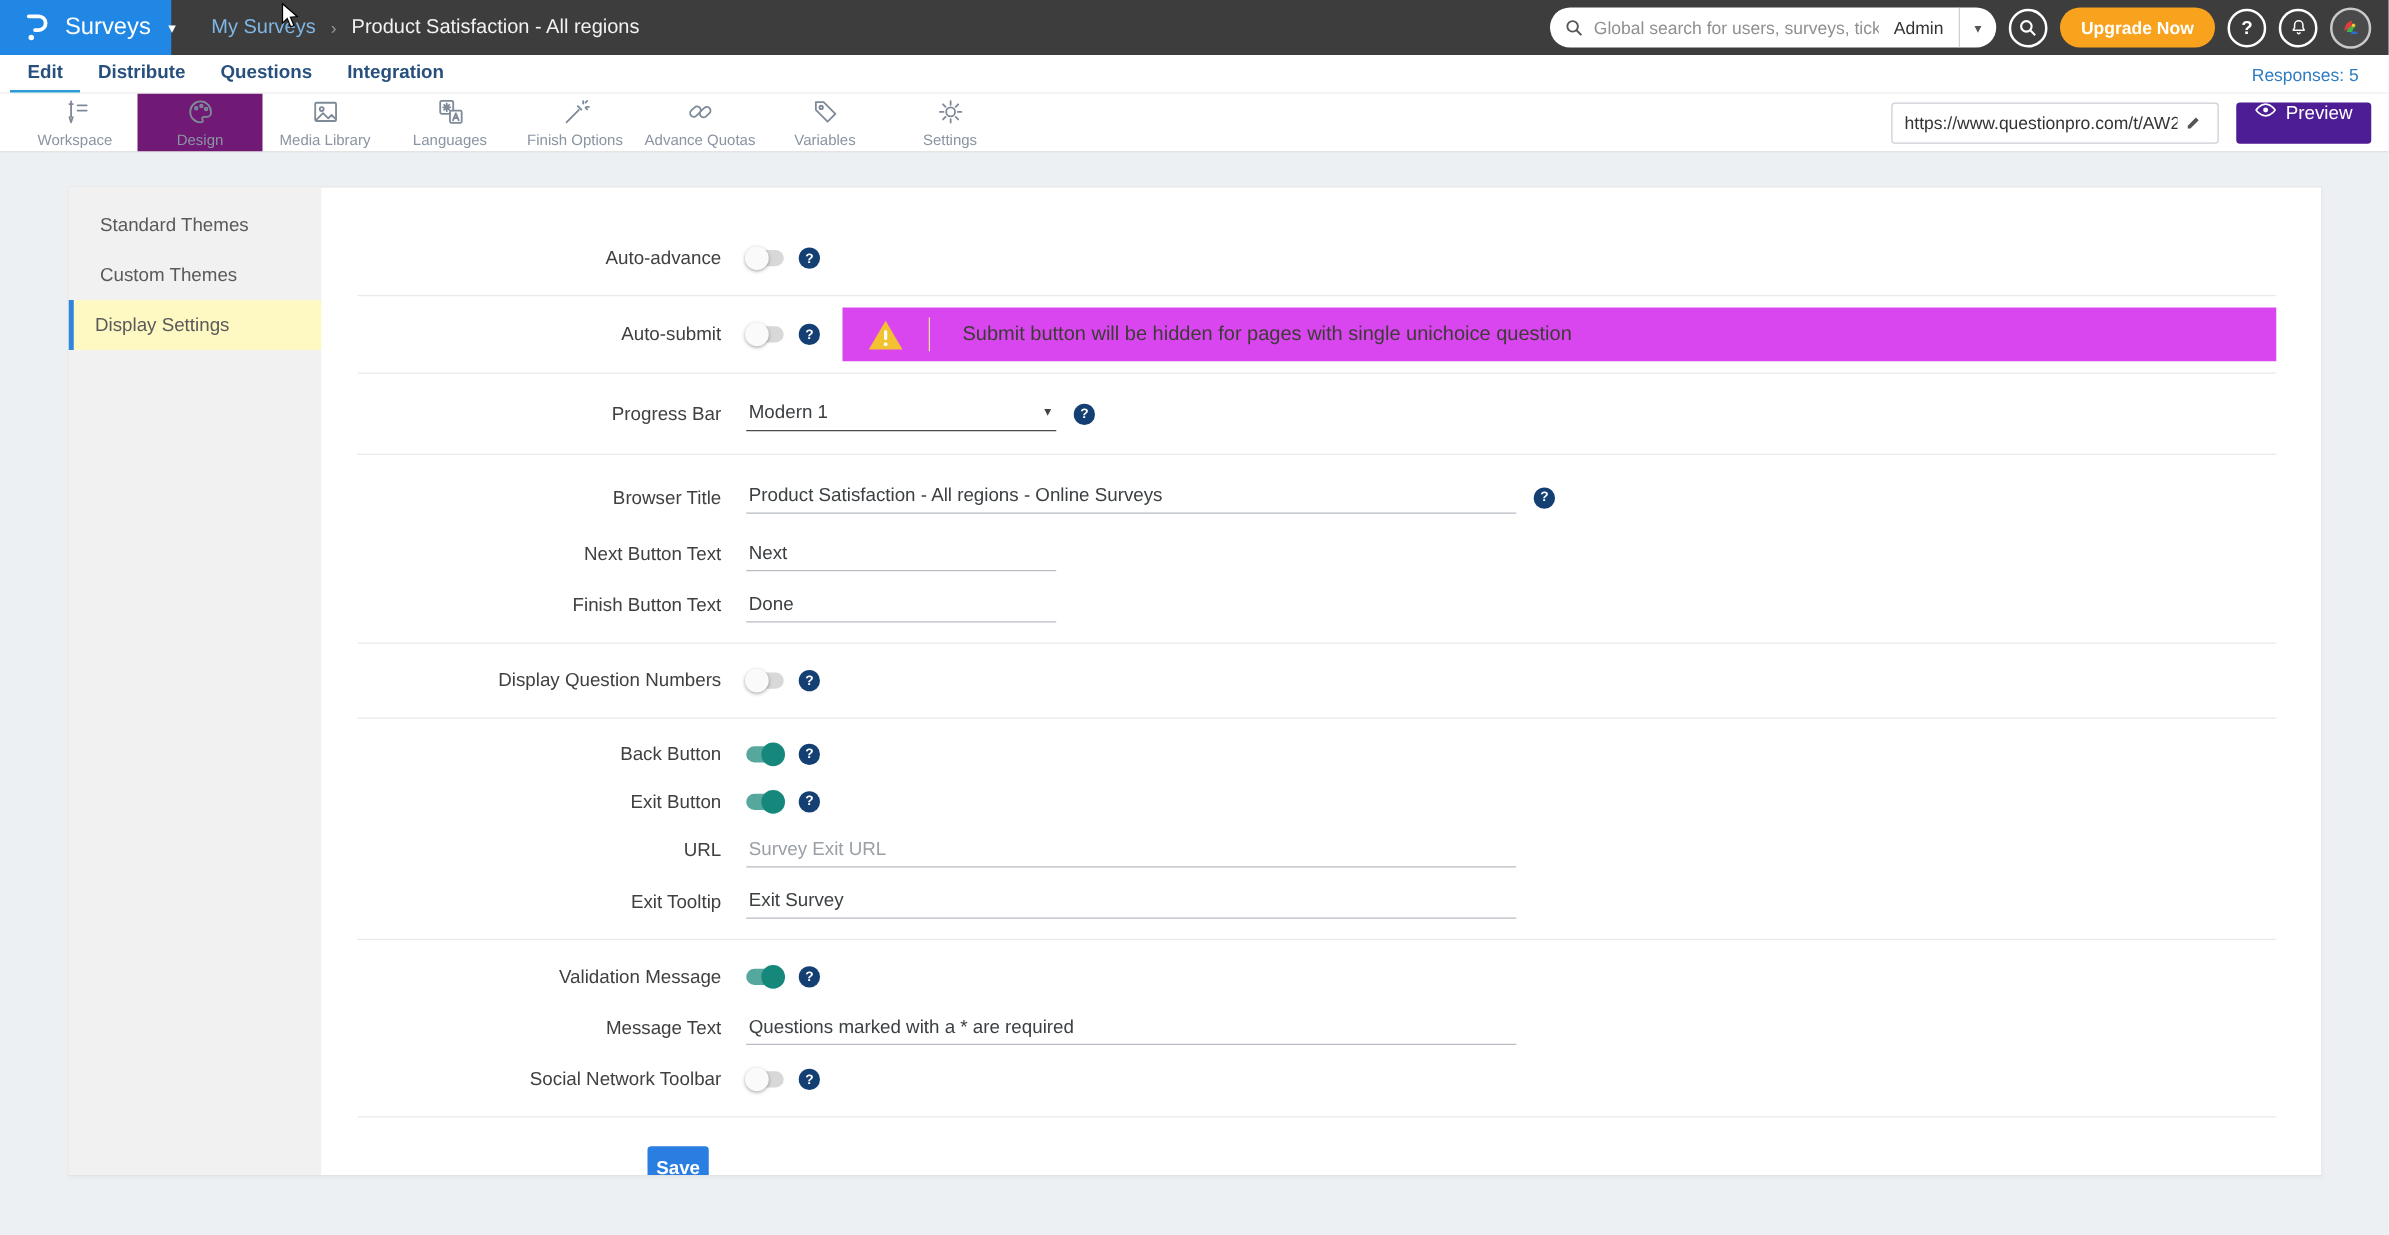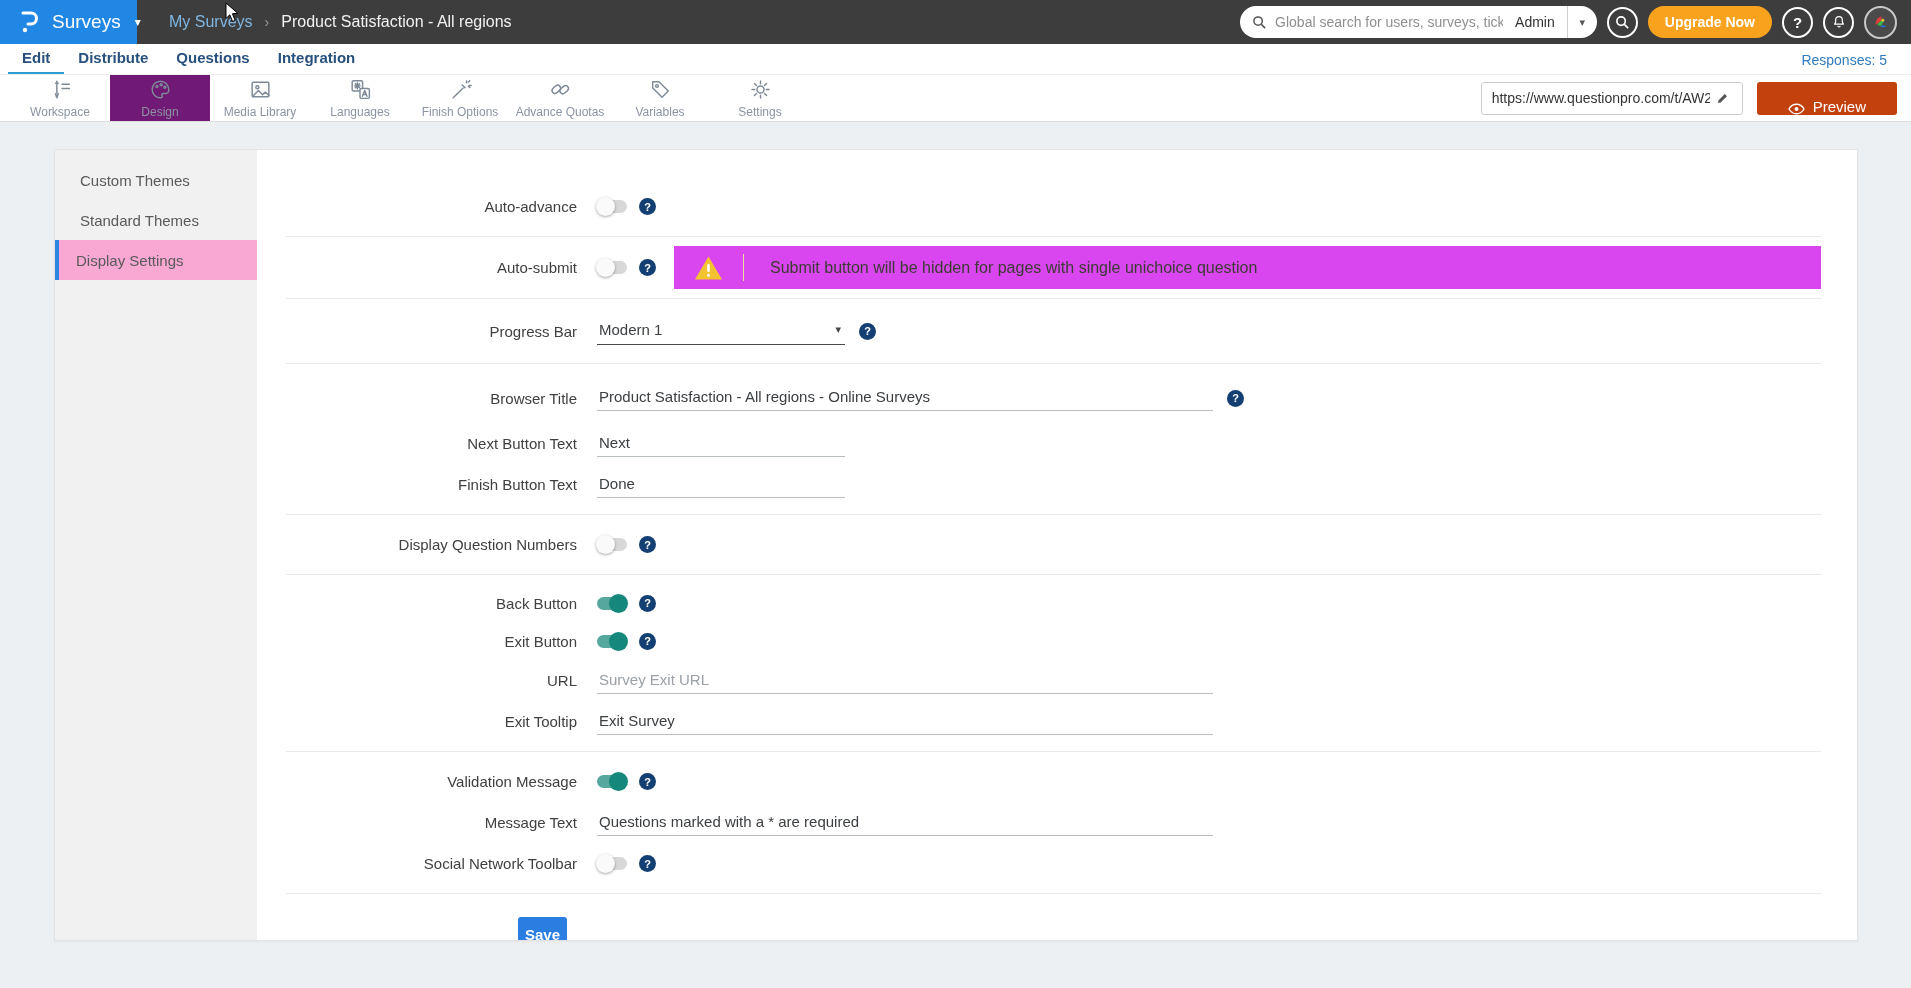--- a/index.html
+++ b/index.html
@@ -36,27 +36,27 @@
   
   .toolbar { height:48px; background:#fff; border-top:1px solid #efefef; border-bottom:1px solid #dcdcdc; display:flex; align-items:stretch; padding-left:10px; }
   .tool { width:100px; display:flex; flex-direction:column; align-items:center; justify-content:center; gap:3px; cursor:pointer; }
   .tool.active { background:#701a75; }
   .tool .lbl { font-size:12px; color:#8a94a2; white-space:nowrap; }
   .tool svg { stroke:#7e8a98; fill:none; stroke-width:1.4; stroke-linecap:round; stroke-linejoin:round; }
   .toolbar-right { margin-left:auto; display:flex; align-items:center; gap:14px; padding-right:14px; }
   .urlbox { width:262px; height:33px; border:1px solid #c9ced4; border-radius:3px; background:#fff; display:flex; align-items:center; padding:0 6px 0 10px; }
   .urlbox .url { flex:1; font-size:14px; color:#333; white-space:nowrap; overflow:hidden; }
   .url-edit { width:26px; height:26px; display:flex; align-items:center; justify-content:center; cursor:pointer; }
-  .preview-btn { height:33px; background:#c2410c; color:#fff; border-radius:3px; display:flex; align-items:flex-end; gap:8px; padding:0 31px; font-size:15px; cursor:pointer; }
+  .preview-btn { height:33px; background:#4c1d95; color:#fff; border-radius:3px; display:flex; align-items:flex-start; gap:8px; padding:0 15px; font-size:15px; cursor:pointer; }
 
   
   .card { position:absolute; left:54px; top:149px; width:1804px; height:792px; background:#fff; border:1px solid #e3e3e3; box-shadow:0 1px 2px rgba(0,0,0,.04); display:flex; }
   .side { width:202px; background:#f1f1f1; padding-top:10px; flex-shrink:0; }
   .side-item { height:40px; display:flex; align-items:center; padding-left:21px; font-size:15px; color:#5a5a5a; cursor:pointer; border-left:4px solid transparent; }
-  .side-item.active { background:#f9a8d4; border-left-color:#2d86e0; padding-left:17px; }
+  .side-item.active { background:#fef9c3; border-left-color:#2d86e0; padding-left:17px; }
   .content { flex:1; padding-top:36px; overflow:hidden; }
 
   .frow { display:flex; align-items:center; min-height:41px; }
   .flabel { width:320px; text-align:right; margin-right:20px; font-size:15px; color:#404040; flex-shrink:0; }
   .divider { height:1px; background:#e9e9e9; margin:9px 36px 9px 29px; }
 
   .toggle { width:30px; height:13px; border-radius:7px; background:#d8d8d8; position:relative; margin-right:12px; cursor:pointer; flex-shrink:0; }
   .toggle::after { content:""; position:absolute; width:19px; height:19px; border-radius:50%; background:#fafafa; top:-3px; left:-1px; box-shadow:0 1px 3px rgba(0,0,0,.35); }
   .toggle.on { background:#56a89f; }
   .toggle.on::after { left:auto; right:-1px; background:#15887b; box-shadow:none; }
@@ -241,22 +241,22 @@
             <circle cx="9" cy="6" r="2.1" fill="#fff"></circle>
           </svg>
       </span>
       <span>Preview</span>
     </div>
   </div>
 </div>
 
 <div class="card">
   <div class="side">
+    <div class="side-item">Standard Themes</div>
     <div class="side-item">Custom Themes</div>
-    <div class="side-item">Standard Themes</div>
     <div class="side-item active">Display Settings</div>
   </div>
 
   <div class="content">
 
     <div class="frow">
       <span class="flabel">Auto-advance</span>
       <span class="toggle"></span>
       <span class="help">?</span>
     </div>

